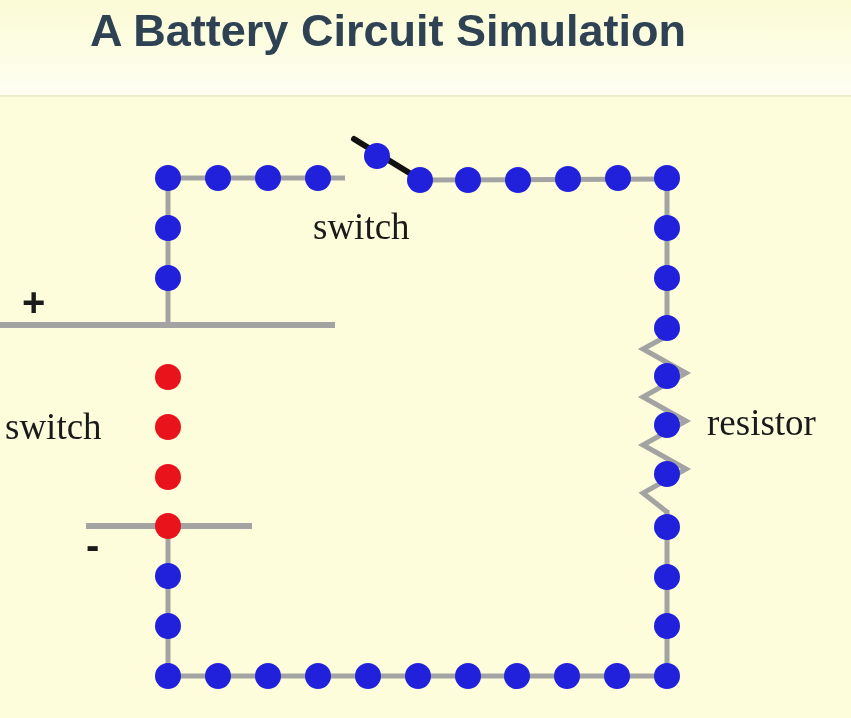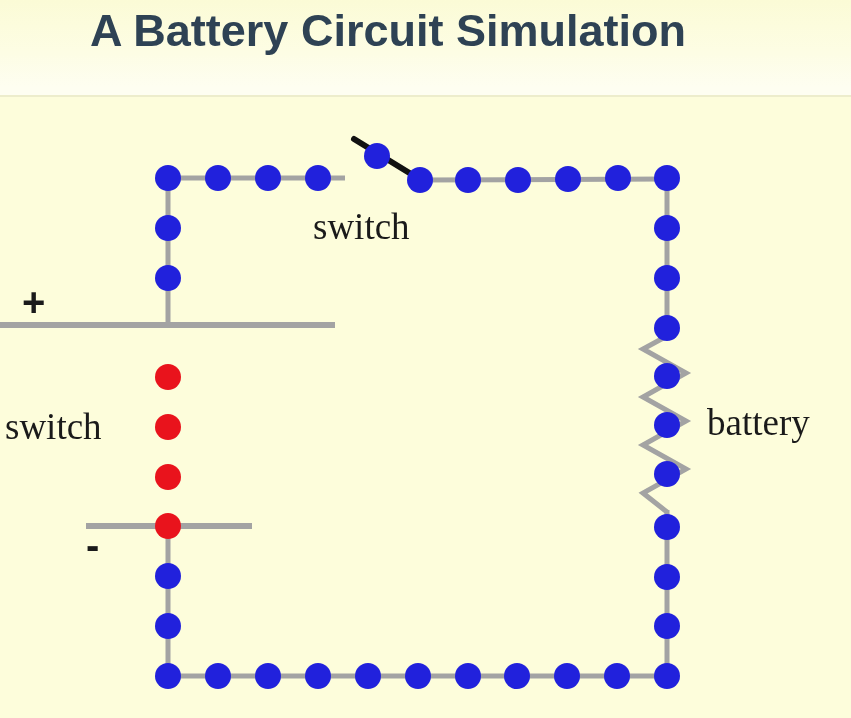--- a/index.html
+++ b/index.html
@@ -94,13 +94,13 @@
       <circle cx="567" cy="676" r="13" fill="#2121DC"></circle>
       <circle cx="617" cy="676" r="13" fill="#2121DC"></circle>
       <circle cx="667" cy="676" r="13" fill="#2121DC"></circle>
     </g>
 </svg>
 
 <div class="sign" style="left:22px;top:282px;">+</div>
 <div class="sign" style="left:86px;top:525px;">-</div>
 <div class="lbl" style="left:313px;top:208px;">switch</div>
 <div class="lbl" style="left:5px;top:408px;">switch</div>
-<div class="lbl" style="left:707px;top:404px;">battery</div>
+<div class="lbl" style="left:707px;top:404px;">resistor</div>
 
 </body></html>

